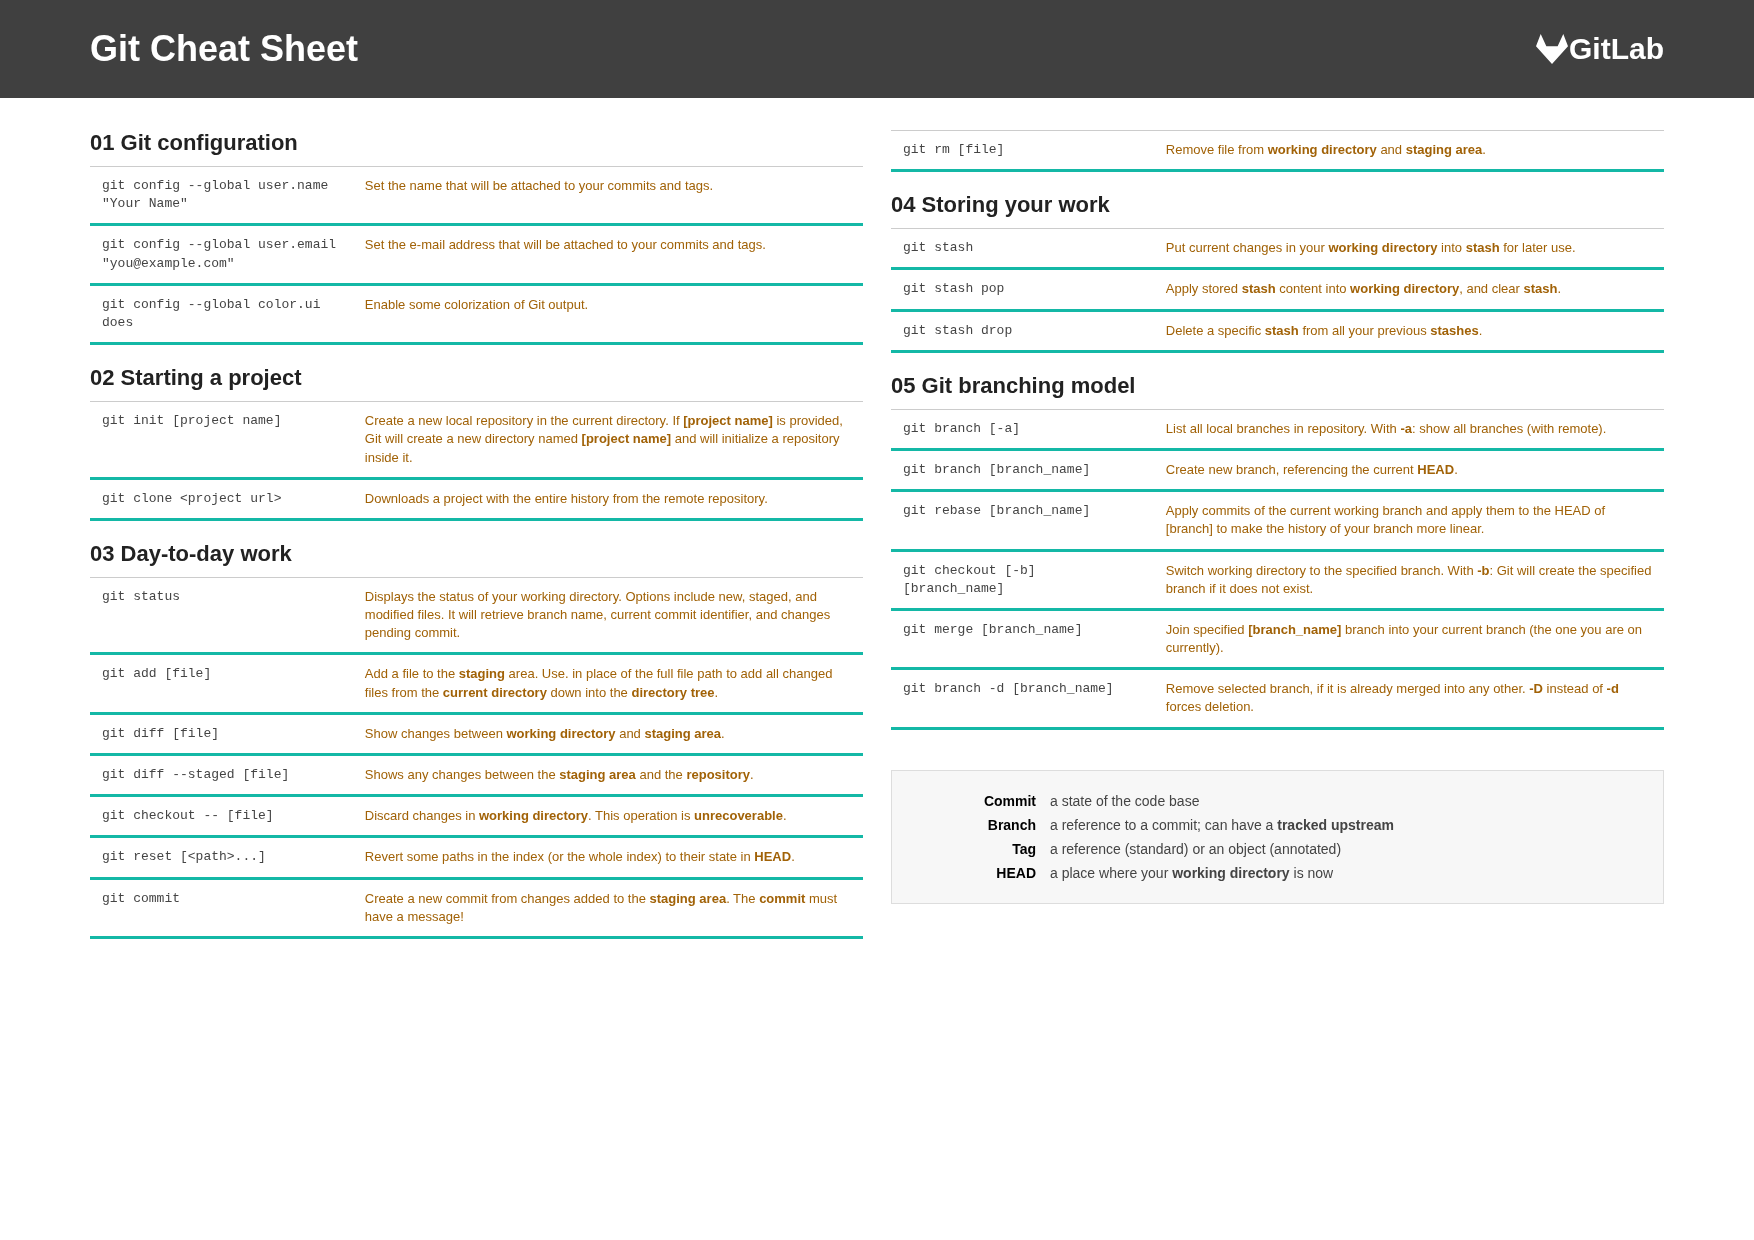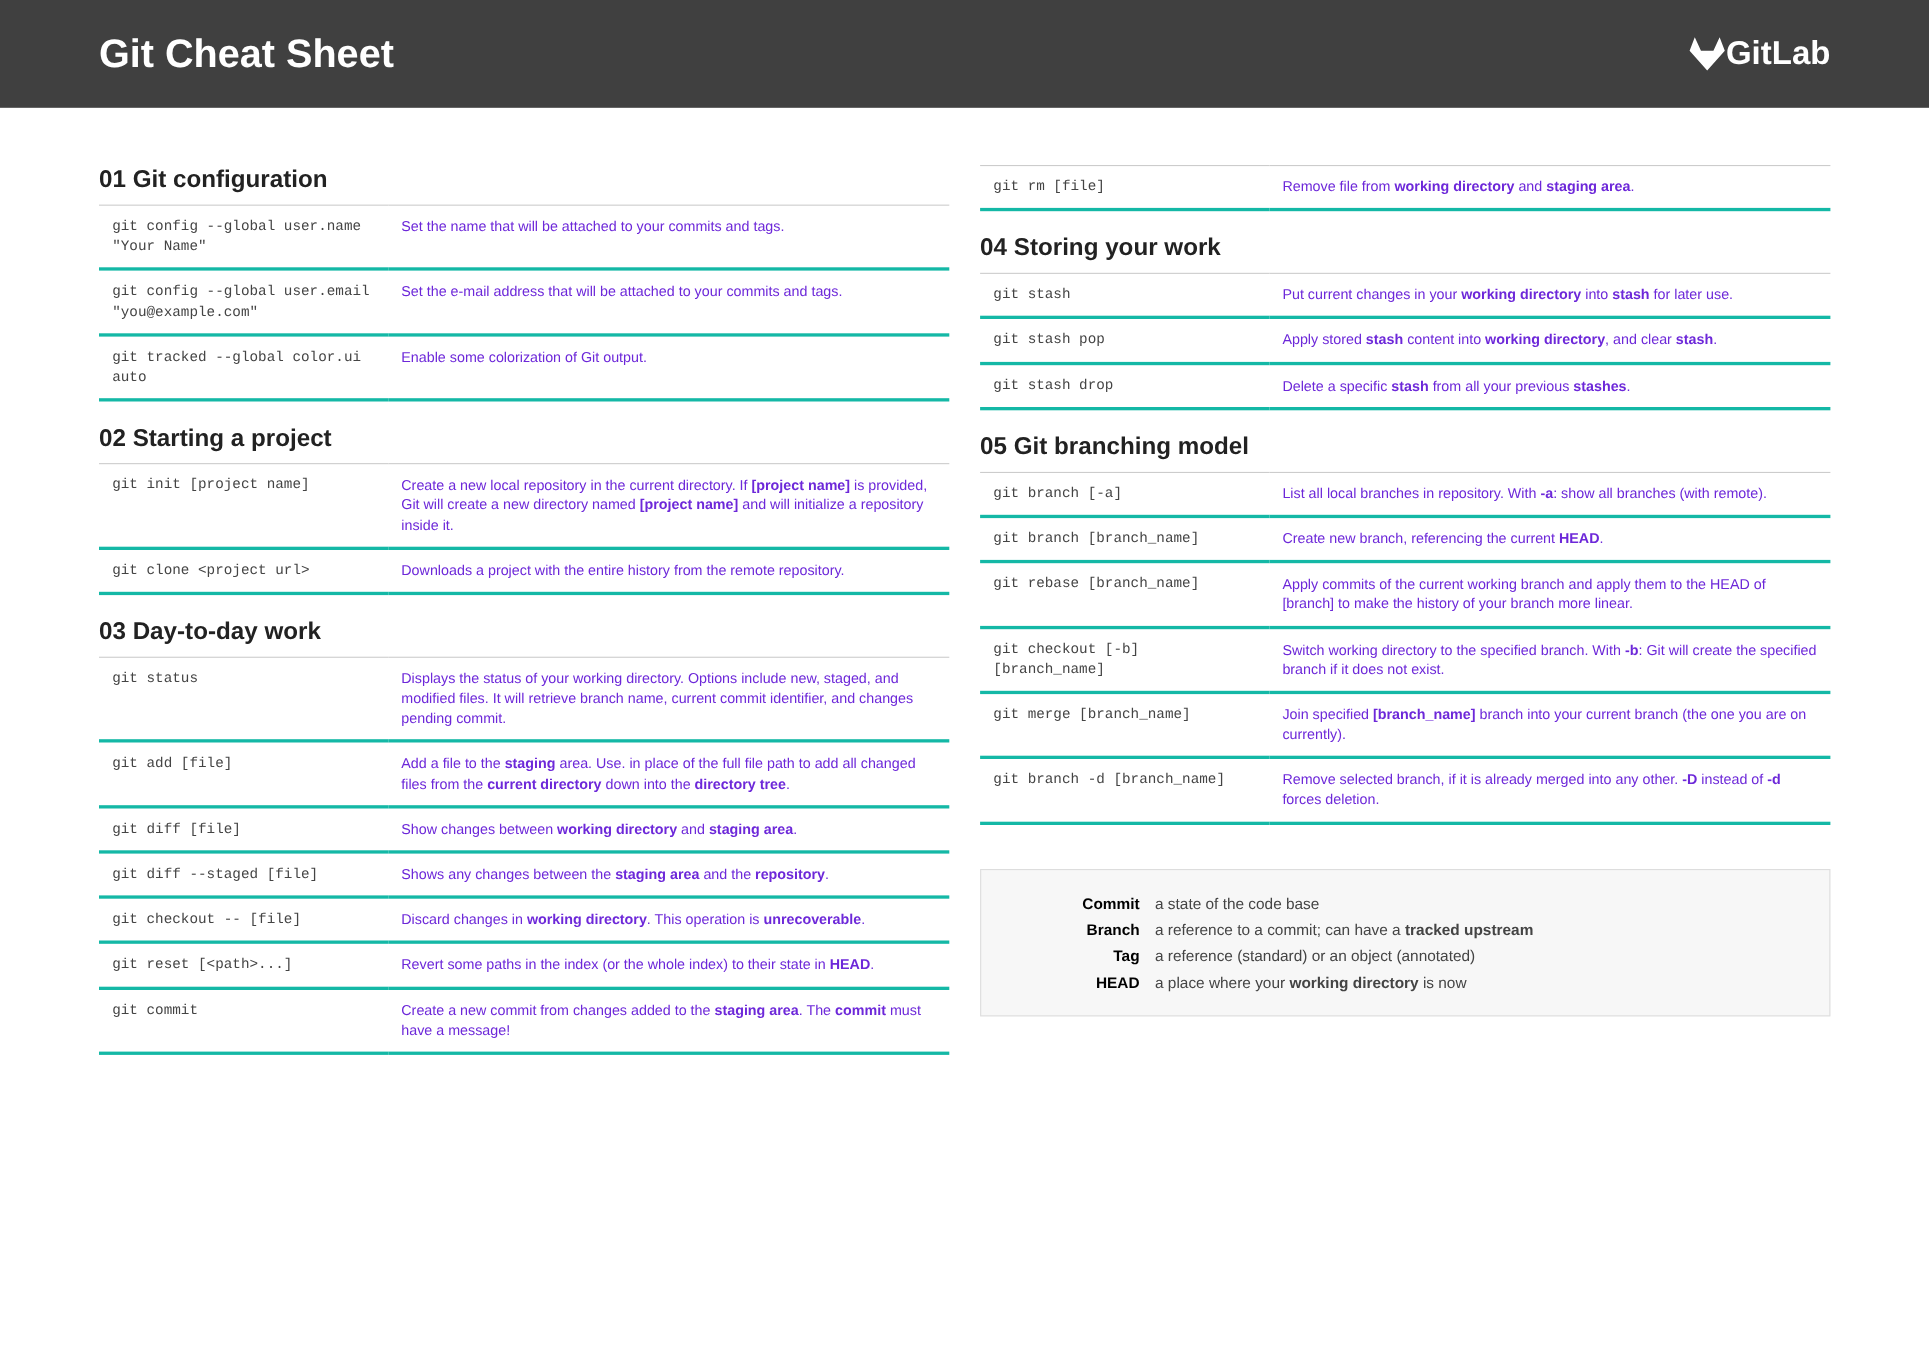--- a/index.html
+++ b/index.html
@@ -1,26 +1,26 @@
 <!DOCTYPE html>
 <html><head>
 <meta charset="utf-8">
 <style>
 * { margin: 0; padding: 0; box-sizing: border-box; }
 body { font-family: -apple-system, BlinkMacSystemFont, "Segoe UI", Helvetica, Arial, sans-serif; background: #fff; width: 1754px; }
 .header { background: #404040; color: #fff; padding: 28px 90px; display: flex; justify-content: space-between; align-items: center; }
 .header h1 { font-size: 36px; font-weight: 600; }
 .brand { display: flex; align-items: center; gap: 0; font-size: 30px; font-weight: 600; }
-.content { padding: 52px 90px 30px; display: flex; gap: 28px; }
+.content { padding: 32px 90px 30px; display: flex; gap: 28px; }
 .col { flex: 1; }
 .section-title { font-size: 22px; font-weight: 700; margin: 20px 0 10px; color: #222; }
 .section-title:first-child { margin-top: 0; }
 table { width: 100%; border-collapse: collapse; }
 tr { border-top: 1px solid #ccc; border-bottom: 3px solid #14b8a6; }
-td { padding: 10px 12px; vertical-align: top; font-size: 13px; color: #6d28d9; line-height: 1.4; }
+td { padding: 10px 12px; vertical-align: top; font-size: 13px; color: #a16207; line-height: 1.4; }
 td.cmd { font-family: "Courier New", monospace; width: 34%; color: #444; }
 .glossary { margin-top: 40px; background: #f7f7f7; border: 1px solid #ddd; padding: 18px 24px; }
 .glossary-row { display: flex; gap: 14px; padding: 4px 0; font-size: 14px; }
 .glossary-term { width: 120px; text-align: right; font-weight: 700; }
 .glossary-def { flex: 1; color: #444; }
 b { font-weight: 700; }
 </style>
 </head>
 <body>
 
@@ -41,21 +41,21 @@
         <tbody>
           <tr>
             <td class="cmd">git config --global user.name "Your Name"</td>
             <td>Set the name that will be attached to your commits and tags.</td>
           </tr>
           <tr>
             <td class="cmd">git config --global user.email "you@example.com"</td>
             <td>Set the e-mail address that will be attached to your commits and tags.</td>
           </tr>
           <tr>
-            <td class="cmd">git tracked --global color.ui auto</td>
+            <td class="cmd">git config --global color.ui does</td>
             <td>Enable some colorization of Git output.</td>
           </tr>
         </tbody>
       </table>
 
     <div class="section-title">02  Starting a project</div>
     <table>
         <tbody>
           <tr>
             <td class="cmd">git init [project name]</td>

